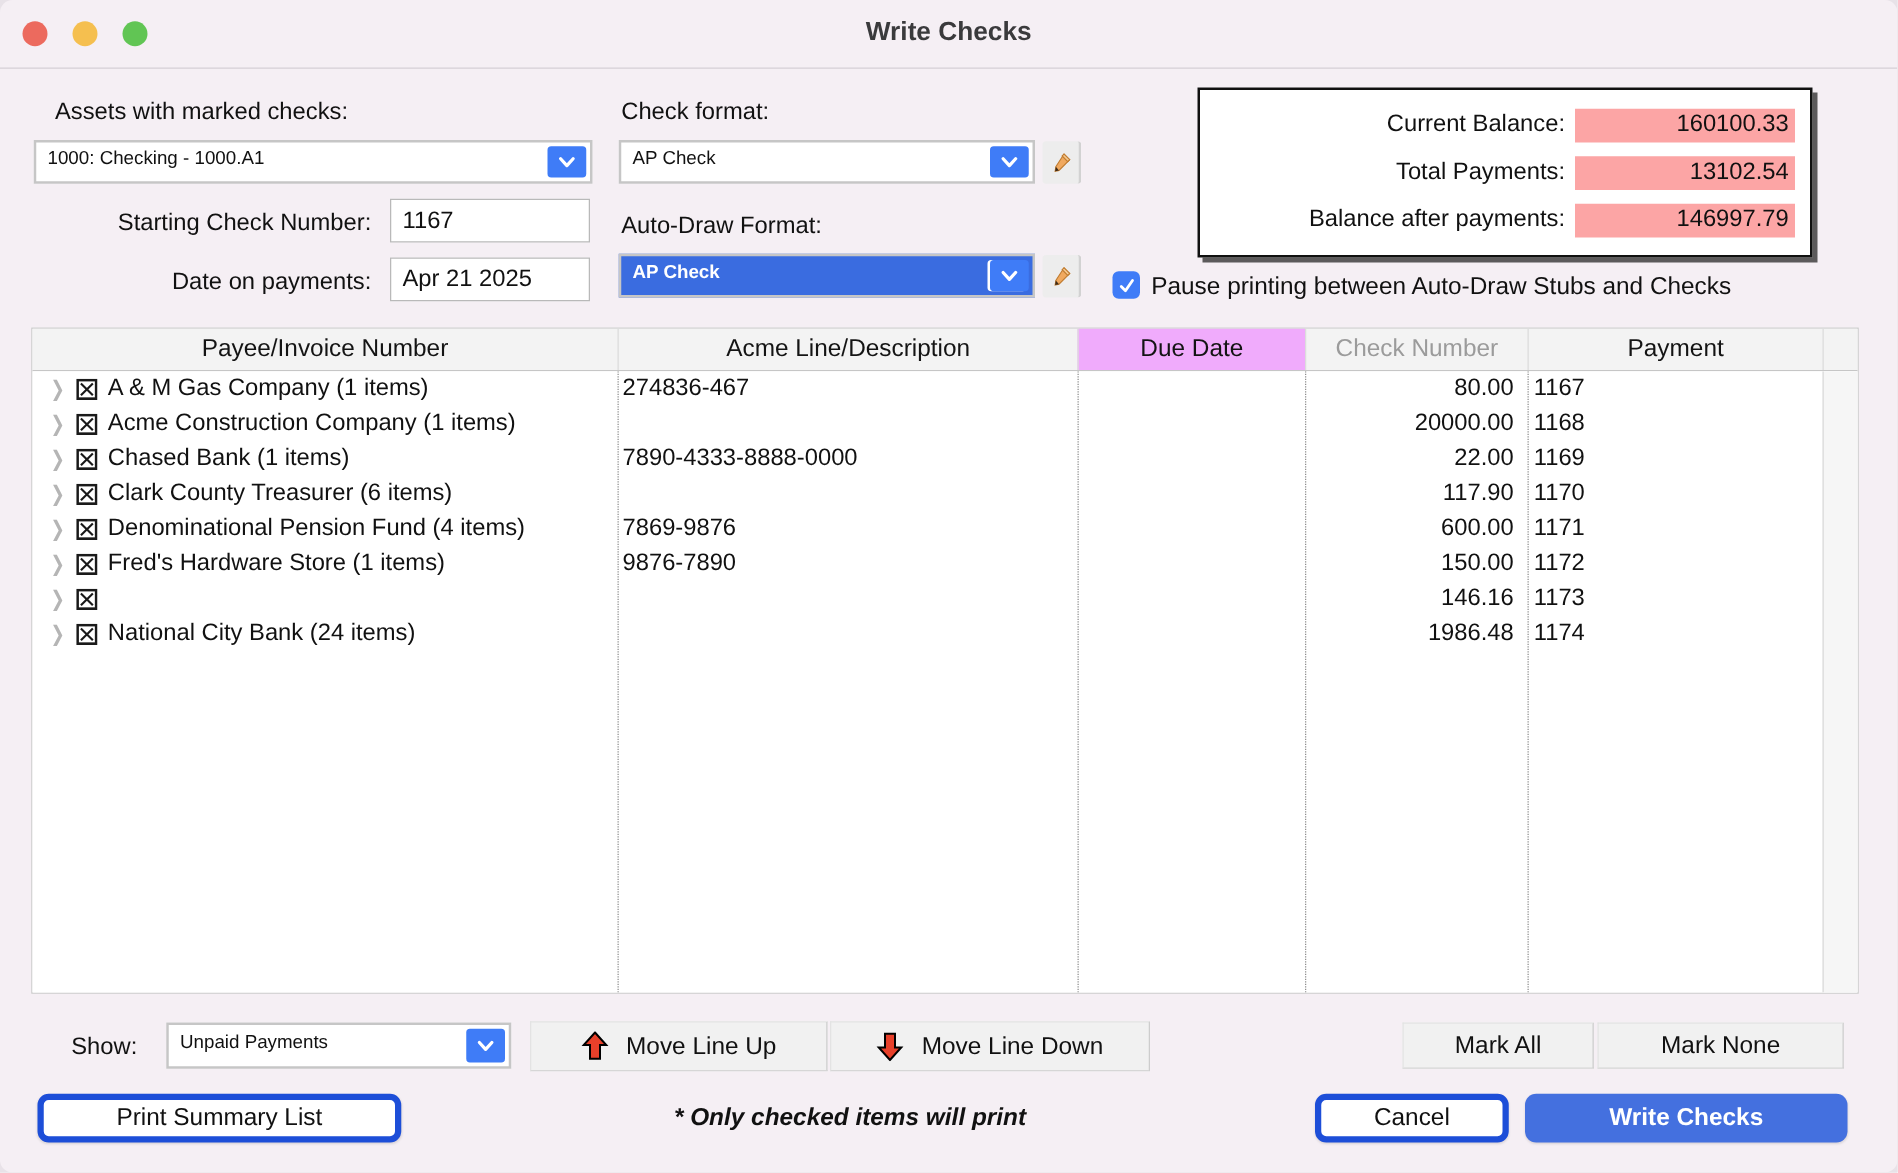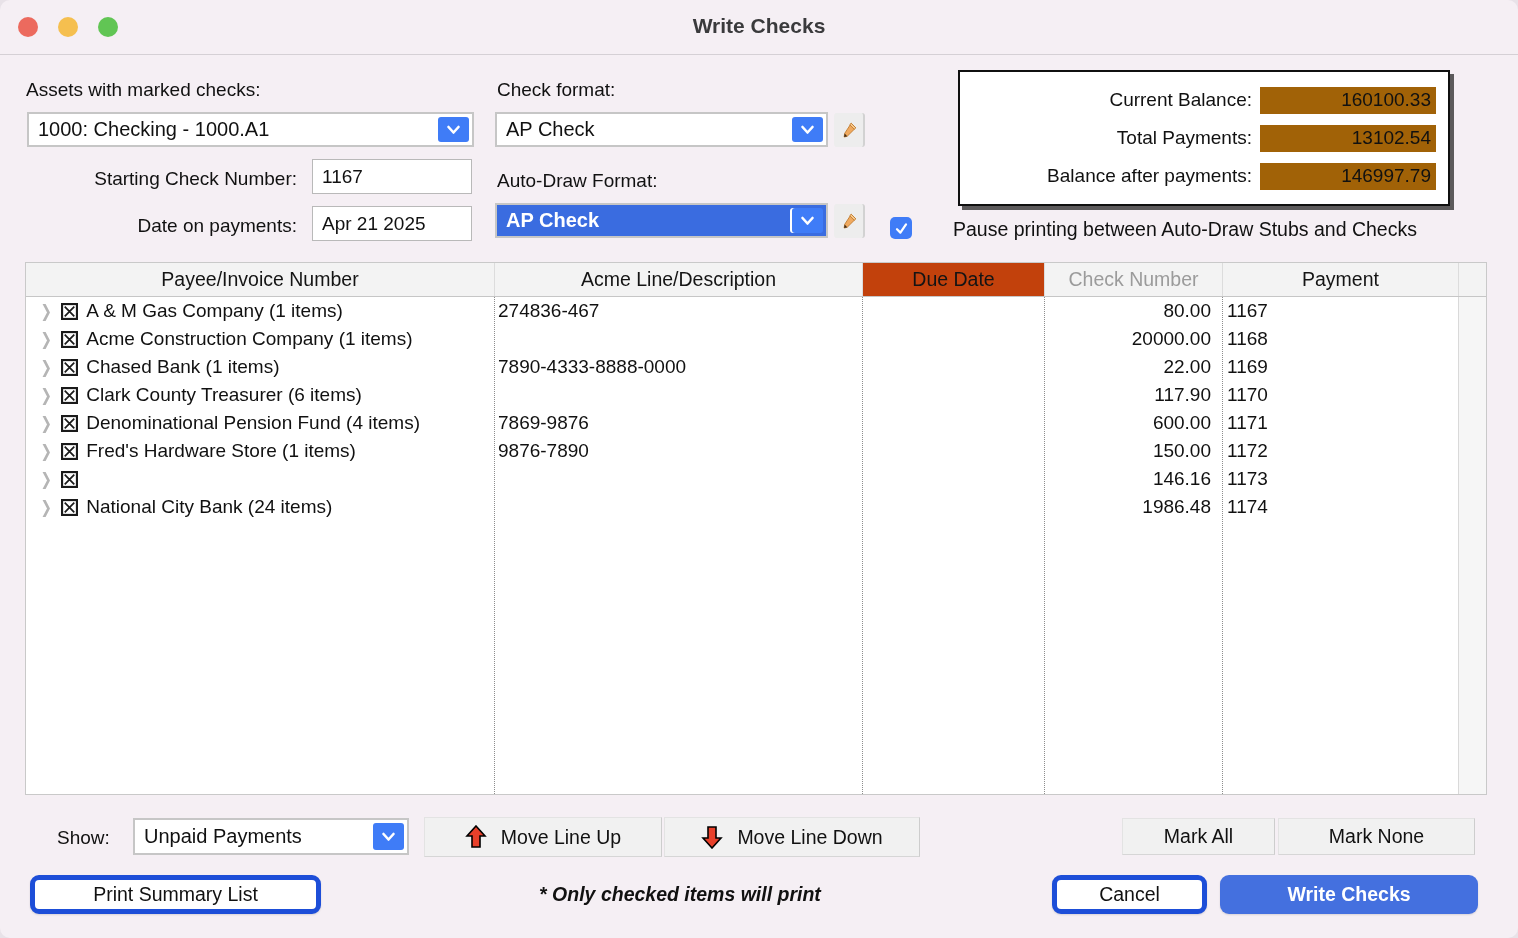--- a/index.html
+++ b/index.html
@@ -16,54 +16,54 @@
   .traffic { position:absolute; top:17px; width:20px; height:20px; border-radius:50%; }
   #tl-close { left:18px; background:#ec6a5e; }
   #tl-min { left:58px; background:#f5bf4f; }
   #tl-max { left:98px; background:#61c554; }
   #win-title { position:absolute; top:14px; left:0; width:100%; text-align:center;
     font-size:21px; font-weight:bold; color:#3a3a3c; }
   
   .lbl { position:absolute; font-size:19px; color:#111; white-space:nowrap; }
   
   .combo { position:absolute; background:#fff; border:2px solid #c6c6c6; height:35px; }
-  .combo .combo-text { position:absolute; left:9px; top:4px; font-size:20px; white-space:nowrap; }
+  .combo .combo-text { position:absolute; left:9px; top:4px; font-size:15px; white-space:nowrap; }
   .combo .dd-btn { position:absolute; right:3px; top:3px; bottom:3px; width:31px;
     background:#3f7cf7; border-radius:3px; display:flex; align-items:center; justify-content:center; }
   .combo.selected { background:#3a6ce0; border-color:#c6c6c6; }
   .combo.selected .combo-text { color:#fff; font-weight:bold; }
   .combo.selected .dd-btn { box-shadow:-2px 0 0 #fff; }
   
   .tfield { position:absolute; height:35px; background:#fff; border:1px solid #b9b9b9;
     font-size:19px; padding:0 9px; font-family:"Liberation Sans", sans-serif; color:#111; }
   
   .pencil-btn { position:absolute; width:31px; height:34px; background:#ededed;
     border-radius:3px; border-right:2px solid #d2d2d2;
     display:flex; align-items:center; justify-content:center; }
   
   #balance-box { position:absolute; left:958px; top:70px; width:492px; height:136px;
     background:#fff; border:2px solid #101010; box-shadow:4px 4px 0 rgba(40,40,40,.75);
     padding:11px 12px 0 0; }
   .bal-row { display:flex; justify-content:flex-end; align-items:center; height:34px; margin-bottom:4px; }
   .bal-label { font-size:19px; text-align:right; margin-right:8px; }
-  .bal-value { width:176px; height:27px; background:#a16207; font-size:19px;
+  .bal-value { width:176px; height:27px; background:#fca5a5; font-size:19px;
     text-align:right; padding:2px 5px 0 0; }
   
   #pause-check { position:absolute; left:890px; top:217px; width:22px; height:22px;
     background:#3f7cf7; border-radius:5px; display:flex; align-items:center; justify-content:center; }
-  #pause-label { position:absolute; left:921px; top:218px; font-size:19.5px;margin-left:32px; }
+  #pause-label { position:absolute; left:921px; top:218px; font-size:19.5px; }
   
   #table { position:absolute; left:25px; top:262px; width:1462px; height:533px;
     border:1px solid #c9c9c9; background:#fff; }
   #table-header { display:grid; grid-template-columns:468px 368px 182px 178px 236px 28px;
     height:34px; background:#f3f3f3; border-bottom:1px solid #c6c6c6; }
   .th { font-size:19.5px; color:#141414; display:flex; align-items:center; justify-content:center;
     border-left:1px solid #dcdcdc; white-space:nowrap; overflow:hidden; }
   .th:first-child { border-left:none; }
-  .th.sel { background:#c2410c; }
+  .th.sel { background:#f0abfc; }
   .th.dim { color:#9b9b9b; }
   #table-body { position:relative; width:100%; height:497px; background:#fff; overflow:hidden; }
   .vsep { position:absolute; top:0; bottom:0; width:0; border-left:1px dotted #8d8d8d; }
   #scroll-strip { position:absolute; top:0; bottom:0; left:1432px; width:28px;
     background:#f6f6f6; border-left:1px solid #d9d9d9; }
   .trow { display:grid; grid-template-columns:468px 368px 182px 178px 236px; height:28px;
     align-items:center; font-size:19px; }
   .c-payee { display:flex; align-items:center; padding-left:13px; gap:8px;
     white-space:nowrap; overflow:hidden; }
   .chev { color:#b5b5b5; font-size:17px; flex:0 0 auto; transform:scaleX(.8); }
@@ -91,21 +91,21 @@
 
 <div id="window">
 
   <div id="titlebar">
     <div class="traffic" id="tl-close"></div>
     <div class="traffic" id="tl-min"></div>
     <div class="traffic" id="tl-max"></div>
     <div id="win-title">Write Checks</div>
   </div>
 
-  <div class="lbl" style="left:26px; top:79px;">Assets with marked checks:</div>
+  <div class="lbl" style="left:44px; top:79px;">Assets with marked checks:</div>
   <div class="combo" style="left:27px; top:112px; width:447px;">
     <span class="combo-text">1000: Checking - 1000.A1</span>
     <span class="dd-btn">
       <svg width="15" height="12" viewBox="0 0 15 12">
           <path d="M2.5 3 L7.5 8.5 L12.5 3" stroke="#fff" stroke-width="2.6" fill="none" stroke-linecap="round" stroke-linejoin="round"></path>
         </svg>
     </span>
   </div>
 
   <div class="lbl" style="left:30px; top:168px; width:267px; text-align:right;">Starting Check Number:</div>

